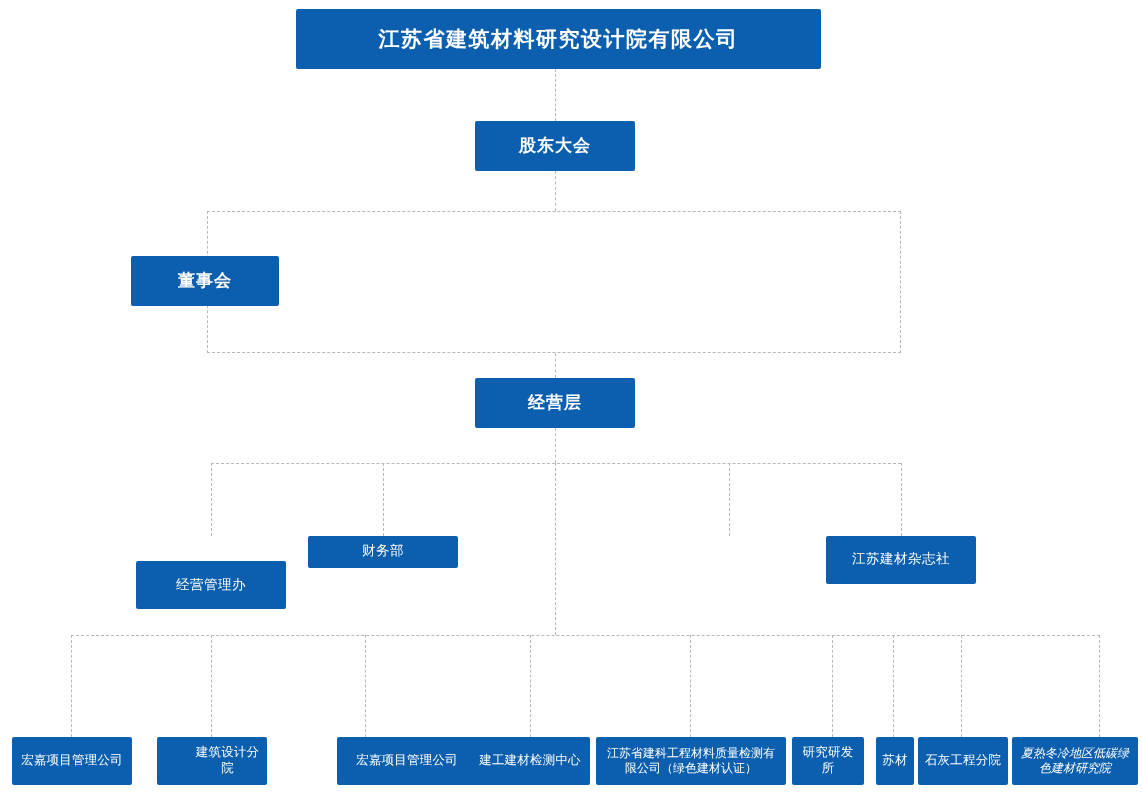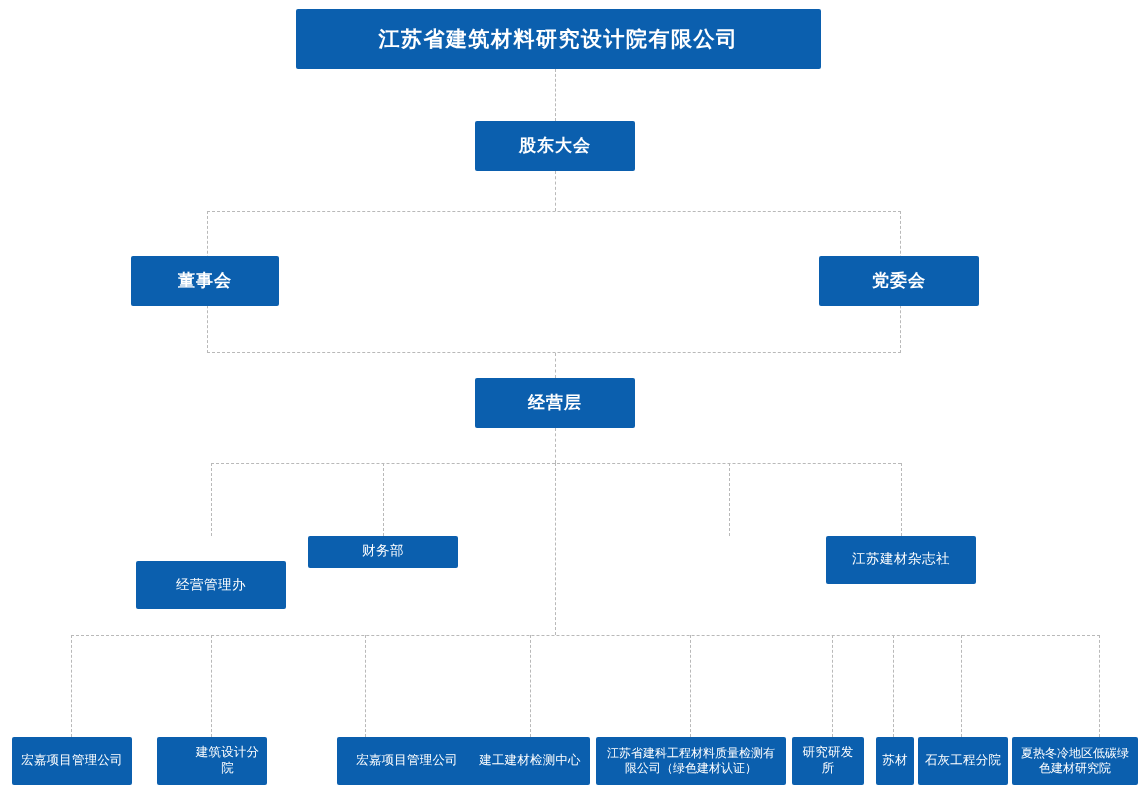--- a/index.html
+++ b/index.html
@@ -85,21 +85,20 @@
   <div class="conn v-line" style="left:555px; top:69px; height:52px;"></div>
 
   <div class="node level2" style="left:475px; top:121px; width:160px; height:50px;">股东大会</div>
 
   <div class="conn v-line" style="left:555px; top:171px; height:40px;"></div>
 
   <div class="conn box-line" style="left:207px; top:211px; width:694px; height:142px;"></div>
 
   <div class="node level3" style="left:131px; top:256px; width:148px; height:50px;">董事会</div>
 
-  <div class="node level3" style="left:819px; top:256px; width:160px; height:50px;">党委会</div>
 
   <div class="conn v-line" style="left:555px; top:353px; height:25px;"></div>
 
   <div class="node level3" style="left:475px; top:378px; width:160px; height:50px;">经营层</div>
 
   <div class="conn v-line" style="left:555px; top:428px; height:35px;"></div>
 
   <div class="conn h-line" style="left:211px; top:463px; width:690px;"></div>
 
   <div class="conn v-line" style="left:211px; top:463px; height:73px;"></div>
@@ -126,15 +125,15 @@
   <div class="conn v-line" style="left:1099px; top:635px; height:102px;"></div>
 
   <div class="node unit" style="left:12px; top:737px; width:120px; height:48px;">宏嘉项目管理公司</div>
   <div class="node unit" style="left:157px; top:737px; width:110px; height:48px;padding-left:37px;">建筑设计分院</div>
   <div class="node unit" style="left:295px; top:737px; width:140px; height:48px;margin-left:42px;">宏嘉项目管理公司</div>
   <div class="node unit" style="left:470px; top:737px; width:120px; height:48px;">建工建材检测中心</div>
   <div class="node unit small" style="left:596px; top:737px; width:190px; height:48px;">江苏省建科工程材料质量检测有限公司（绿色建材认证）</div>
   <div class="node unit" style="left:792px; top:737px; width:72px; height:48px;">研究研发所</div>
   <div class="node unit" style="left:876px; top:737px; width:38px; height:48px;">苏材</div>
   <div class="node unit" style="left:918px; top:737px; width:90px; height:48px;">石灰工程分院</div>
-  <div class="node unit small" style="left:1012px; top:737px; width:126px; height:48px;">夏热冬冷地区低碳绿色建材研究院</div>
+  <div class="node unit small" style="left:1012px; top:737px; width:126px; height:48px;font-style:italic;">夏热冬冷地区低碳绿色建材研究院</div>
 
 </div>
 
 </body></html>

